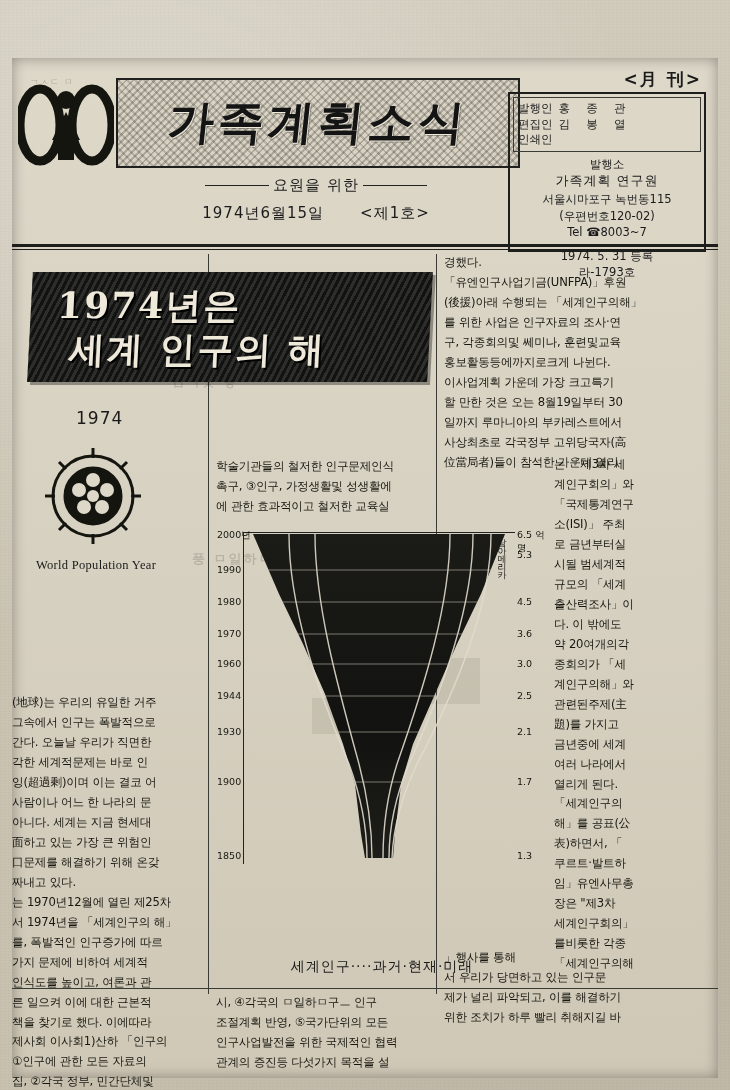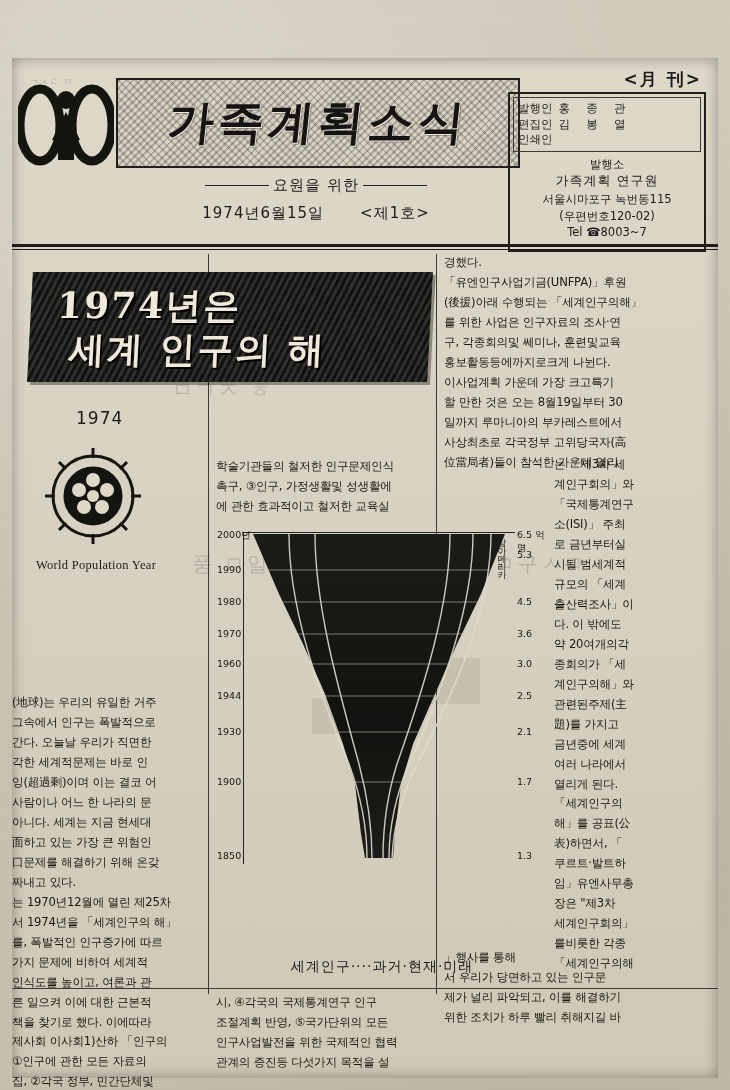--- a/index.html
+++ b/index.html
@@ -148,21 +148,21 @@
   .region-lab{
     position:absolute;font-size:9px;color:#111;white-space:nowrap;
   }
   .vert{writing-mode:vertical-rl;text-orientation:upright;letter-spacing:-1px;}
 
   .funnel{position:absolute;left:28px;top:6px;width:268px;height:324px;}
 
   
   .ghost{
     position:absolute;opacity:.18;filter:blur(.3px);
-    font-size:21px;letter-spacing:2px;color:#2b2b22;
+    font-size:13px;letter-spacing:2px;color:#2b2b22;font-weight:bold;
   }
   .ghostbox{position:absolute;opacity:.14;background:#6d6a56;}
 
   .bottom-rule{position:absolute;left:0;top:930px;width:706px;height:1px;background:#3a3a34;}
   .edge-note{position:absolute;left:18px;top:18px;font-size:9px;opacity:.25;letter-spacing:1px;transform:rotate(-1deg);}
 </style>
 </head>
 <body>
 
 <div class="page">
@@ -203,20 +203,24 @@
 인쇄인</div>
           <div class="names">홍  종  관
 김  봉  열</div>
         </div>
         <div class="pub-mid">
           <div>발행소</div>
           <div class="org">가족계획  연구원</div>
           <div>서울시마포구 녹번동115</div>
           <div>(우편번호120-02)</div>
           <div>Tel  ☎8003~7</div>
+        </div>
+        <div class="pub-bot">
+          <div>1974. 5. 31 등록</div>
+          <div>라-1793호</div>
         </div>
       </div>
 
       <div class="mast-rule"></div>
       <div class="mast-rule2"></div>
     </div>
 
     <div class="col-rule" style="left:196px;top:196px;height:740px;"></div>
     <div class="col-rule" style="left:424px;top:196px;height:740px;"></div>
     <div class="bottom-rule"></div>
@@ -354,21 +358,21 @@
               <line x1="106" y1="248" x2="166" y2="248"></line>
             </g>
           </svg>
         </div>
       </div>
     </div>
 
     <div class="chart-caption">세계인구····과거·현재·미래</div>
 
     <div class="btxt" style="left:204px;top:936px;width:216px;">
-      <p>시, ④각국의 국제통계연구  인구</p>
+      <p>시, ④각국의 ㅁ일하ㅁ구ㅡ  인구</p>
       <p>조절계획 반영, ⑤국가단위의 모든</p>
       <p>인구사업발전을 위한 국제적인 협력</p>
       <p>관계의 증진등 다섯가지 목적을 설</p>
     </div>
 
     <div class="btxt" style="left:432px;top:196px;width:262px;">
       <p>경했다.</p>
       <p>「유엔인구사업기금(UNFPA)」후원</p>
       <p>(後援)아래 수행되는 「세계인구의해」</p>
       <p>를 위한 사업은 인구자료의 조사·연</p>

